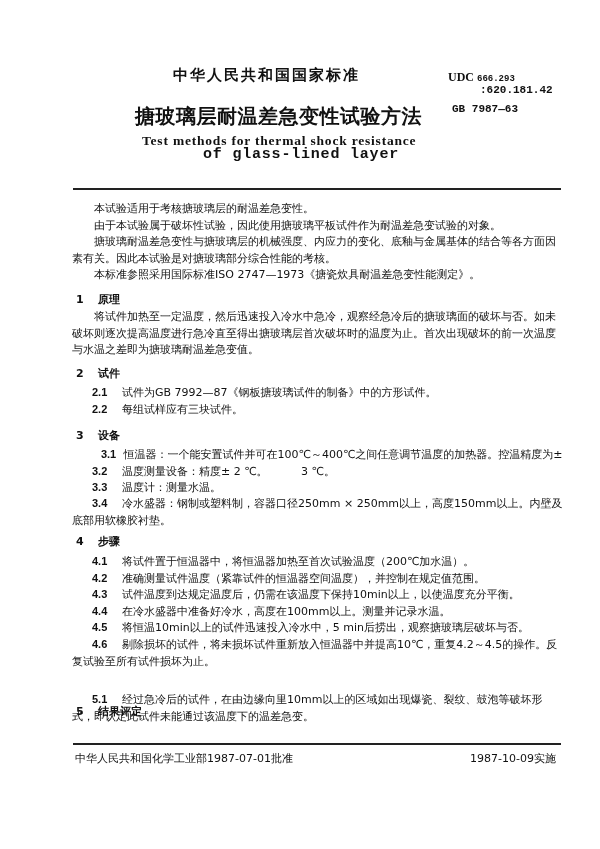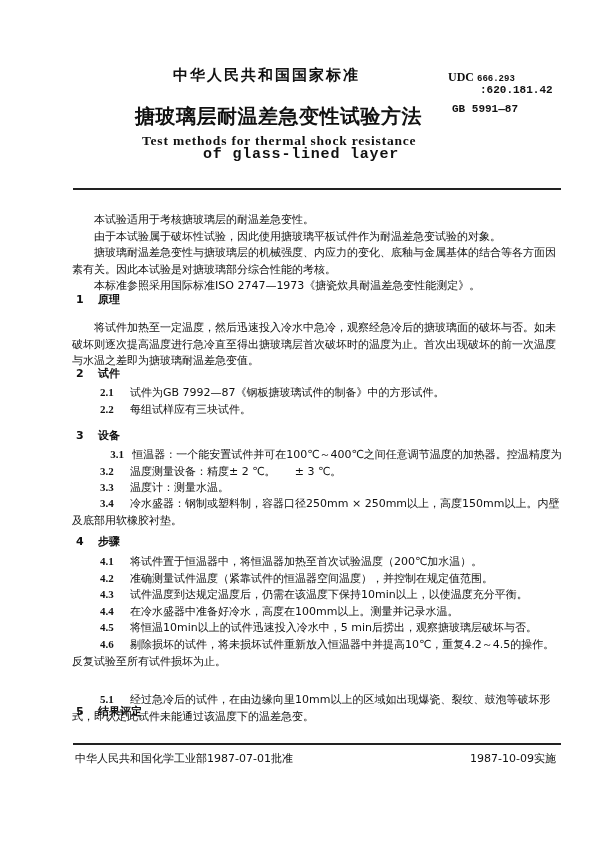--- a/index.html
+++ b/index.html
@@ -8,35 +8,35 @@
   .abs { position:absolute; white-space:nowrap; }
   .hdr { left:173px; top:66px; font-size:15px; font-weight:bold; letter-spacing:2px; }
   .udc { left:448px; top:70px; font-family:"Liberation Serif", serif; font-size:12px; font-weight:bold; }
   .udc .n { font-family:"Liberation Mono", monospace; font-size:9px; }
   .udc2 { left:480px; top:84px; font-family:"Liberation Mono", monospace; font-size:11px; font-weight:bold; }
   .gb { left:452px; top:103px; font-family:"Liberation Mono", monospace; font-size:11px; font-weight:bold; }
   .title { left:135px; top:103px; font-size:20px; font-weight:bold; letter-spacing:0.5px; }
   .en1 { left:142px; top:133px; font-family:"Liberation Serif", serif; font-size:13.5px; font-weight:bold; letter-spacing:0.8px; }
   .en2 { left:203px; top:146px; font-family:Liberation Mono, monospace; font-size:15px; font-weight:bold; letter-spacing:0.8px; }
   .rule { position:absolute; left:73px; width:488px; height:2px; background:#222; }
-  .p { position:absolute; left:72px; width:492px; font-size:11px; line-height:16.5px;margin-top:11px; }
+  .p { position:absolute; left:72px; width:492px; font-size:11px; line-height:16.5px; }
   .ind { text-indent:22px; }
   .sec { position:absolute; left:76px; font-size:11px; font-weight:bold; }
   .sec .num { display:inline-block; width:22px; }
   .item { position:absolute; left:72px; width:492px; font-size:11px; line-height:16.5px; }
-  .item .num { display:inline-block; width:30px; margin-left:28px; font-weight:bold; font-family:Liberation Serif, serif; }
+  .item .num { display:inline-block; width:30px; margin-left:20px; font-weight:bold; font-family:Liberation Sans, sans-serif; }
   .foot { position:absolute; top:751px; font-size:11px; font-weight:normal; }
 </style>
 </head>
 <body>
 
 <div class="abs hdr">中华人民共和国国家标准</div>
 <div class="abs udc"><span>UDC</span> <span class="n">666.293</span></div>
 <div class="abs udc2">:620.181.42</div>
-<div class="abs gb">GB 5991—87</div>
+<div class="abs gb">GB 7987—63</div>
 <div class="abs title">搪玻璃层耐温差急变性试验方法</div>
 <div class="abs en1">Test methods for thermal shock resistance</div>
 <div class="abs en2">of glass-lined layer</div>
 
 <div class="rule" style="top:188px;"></div>
 
 <div class="p ind" style="top:201px;">本试验适用于考核搪玻璃层的耐温差急变性。</div>
 <div class="p ind" style="top:218px;">由于本试验属于破坏性试验，因此使用搪玻璃平板试件作为耐温差急变试验的对象。</div>
 <div class="p ind" style="top:234px;">搪玻璃耐温差急变性与搪玻璃层的机械强度、内应力的变化、底釉与金属基体的结合等各方面因素有关。因此本试验是对搪玻璃部分综合性能的考核。</div>
 <div class="p ind" style="top:267px;">本标准参照采用国际标准ISO 2747—1973《搪瓷炊具耐温差急变性能测定》。</div>

